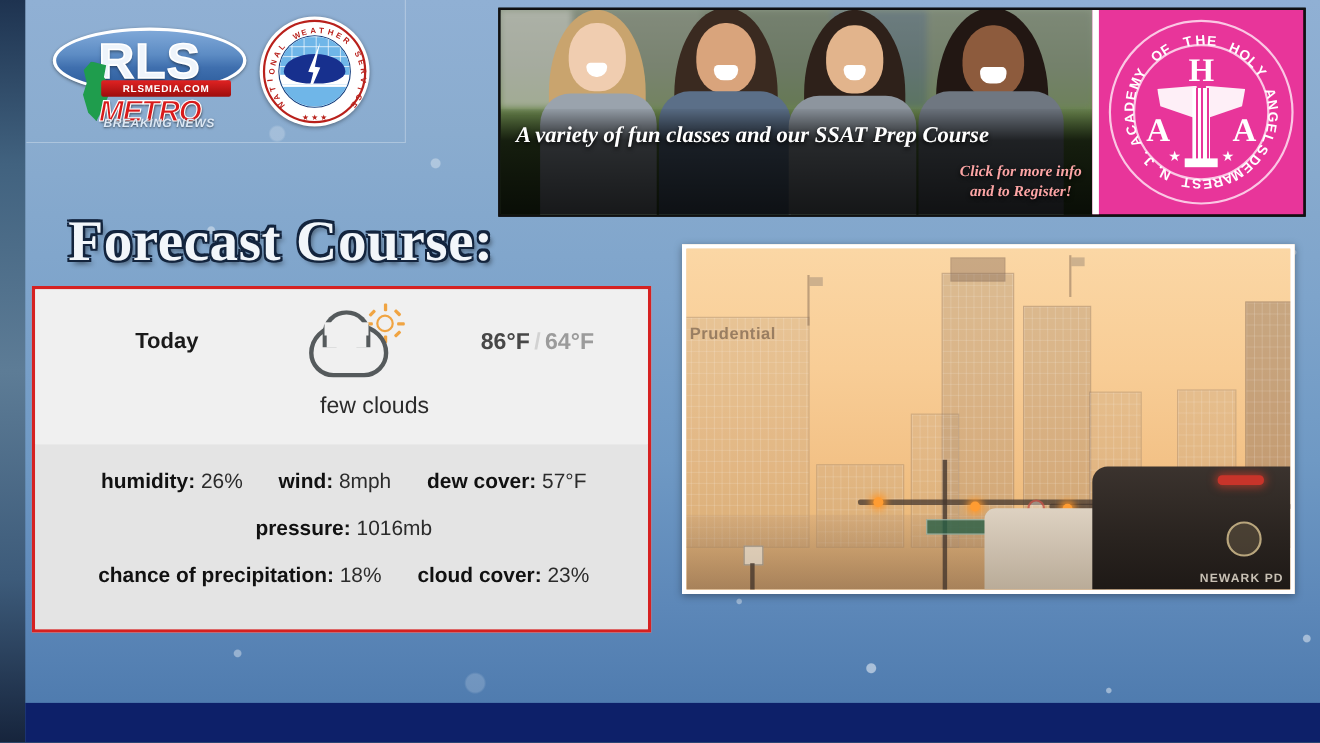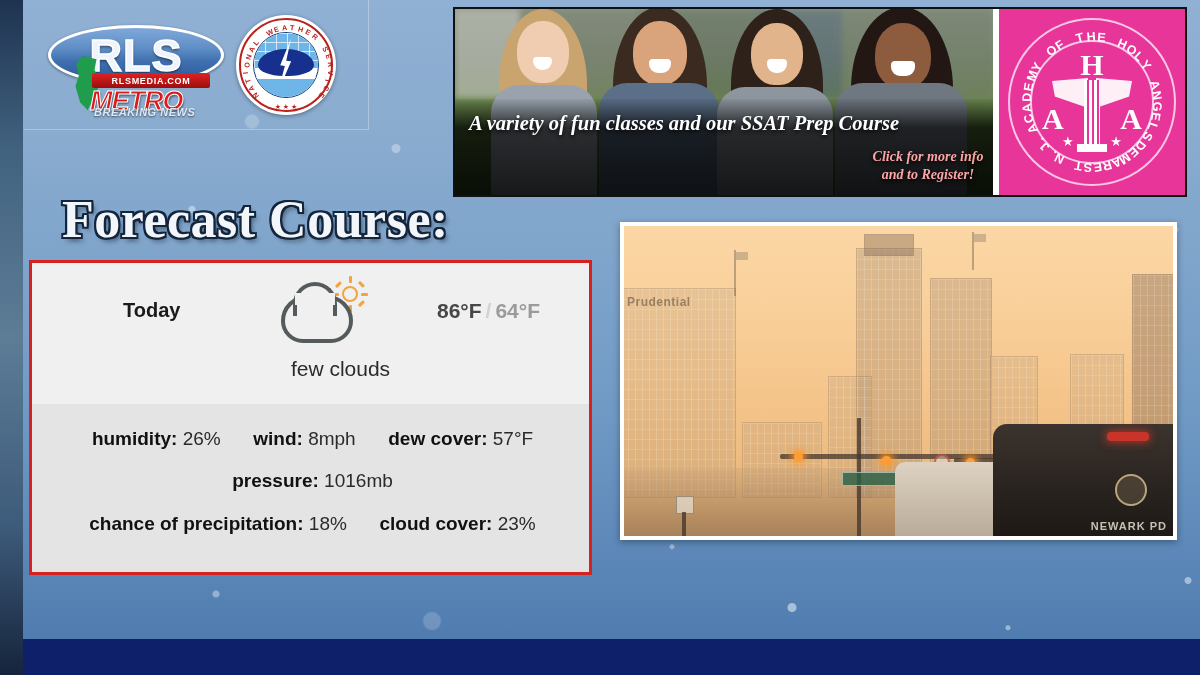--- a/index.html
+++ b/index.html
@@ -346,21 +346,21 @@
   .bld.dk { background:rgba(130,105,88,.42); }
   .bld.lt { background:rgba(170,145,122,.22); }
   .bld-grid {
     position:absolute; inset:0;
     background-image:
       linear-gradient(to right, rgba(255,255,255,.16) 1px, transparent 1px),
       linear-gradient(to bottom, rgba(255,255,255,.13) 1px, transparent 1px);
     background-size:7px 10px;
   }
   .prud-label {
-    position:absolute; left:6px; top:6px; font-size:12px;
+    position:absolute; left:6px; top:6px; font-size:15px;
     color:rgba(90,70,55,.55); font-weight:bold; letter-spacing:.5px;
   }
   .mast { position:absolute; width:2px; background:rgba(120,95,78,.45); }
   .flag { position:absolute; width:12px; height:8px; background:rgba(160,140,120,.5); }
   .signal-arm {
     position:absolute; height:5px;
     background:rgba(70,55,45,.75); border-radius:2px;
   }
   .lamp {
     position:absolute; width:9px; height:9px; border-radius:50%;

